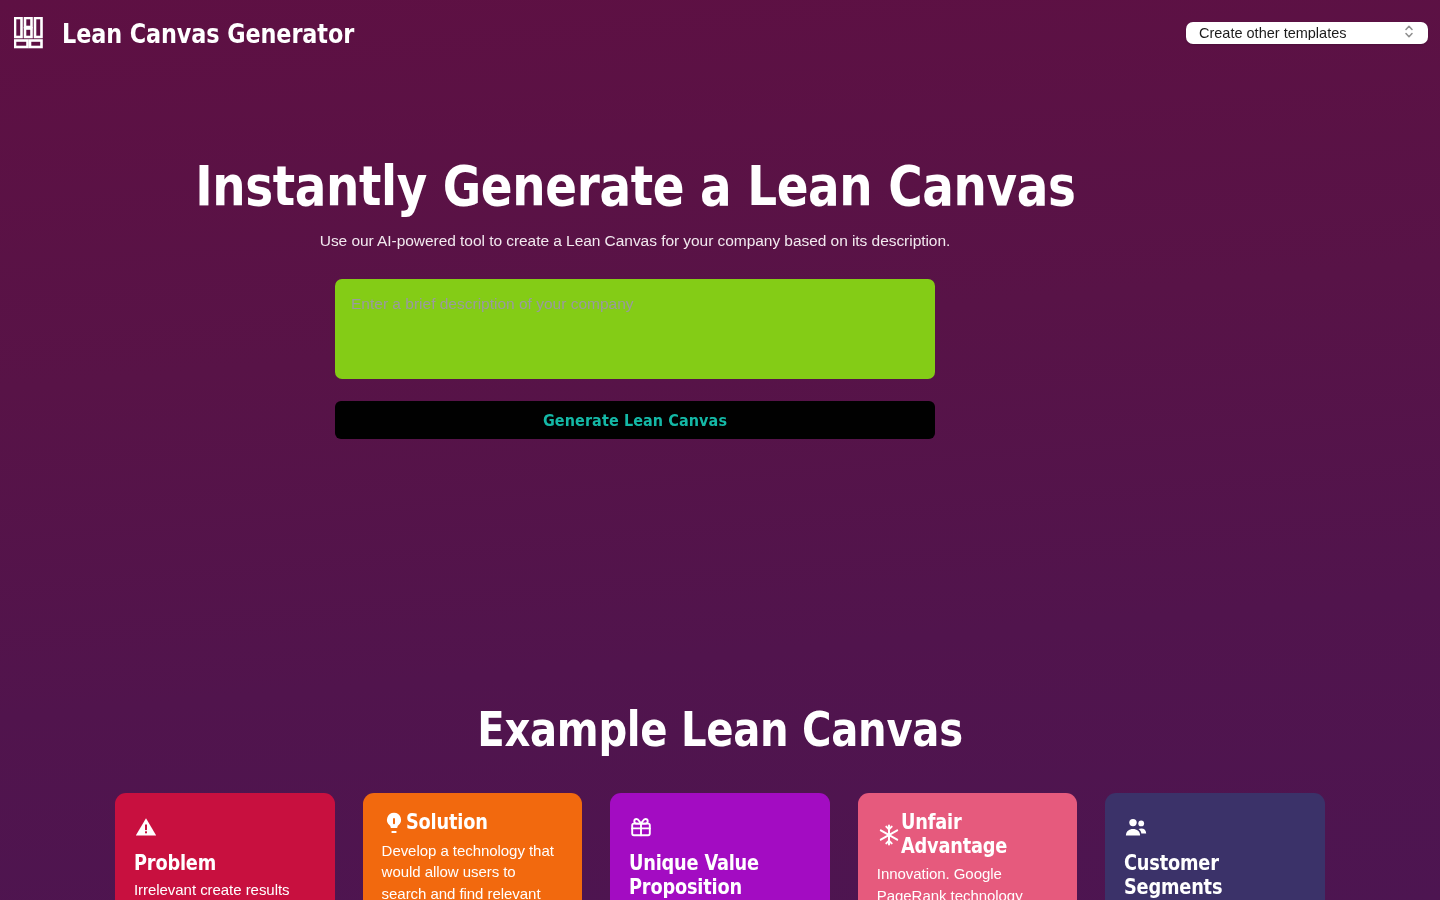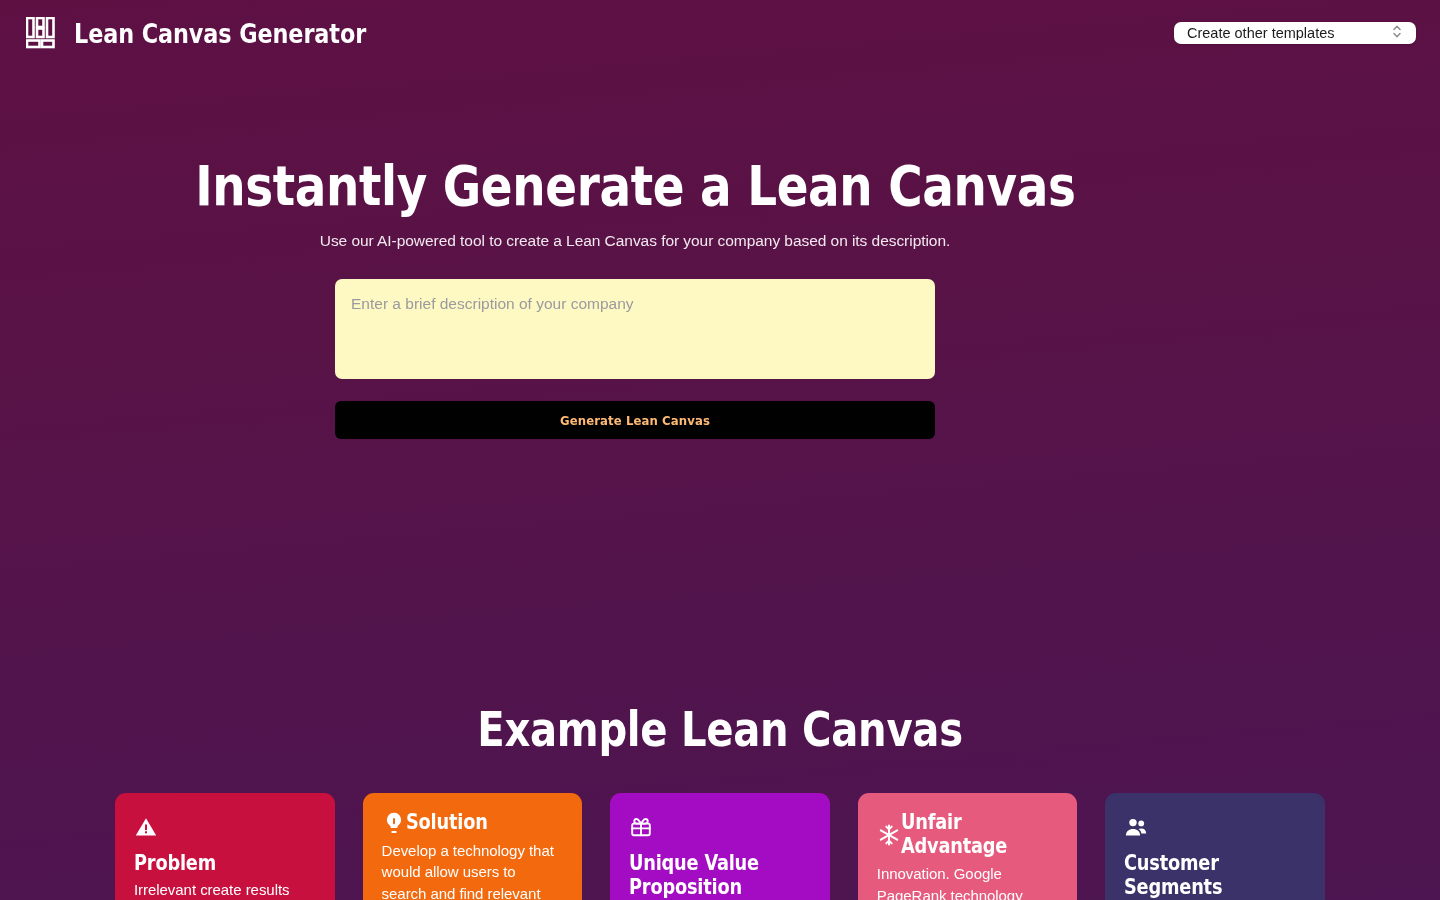--- a/index.html
+++ b/index.html
@@ -8,21 +8,21 @@
     font-family: "Liberation Sans", sans-serif;
     background: linear-gradient(175deg, #5e1043 0%, #581347 38%, #51144d 70%, #4d1551 100%);
     overflow:hidden;
     position:relative;
   }
 
   
   .header {
     position:absolute; top:0; left:0; width:1440px; height:66px;
     display:flex; align-items:center; justify-content:space-between;
-    padding:0 24px;
+    padding:0 12px;
   }
   .brand { display:flex; align-items:center; gap:14px; padding-left:2px; }
   .logo-mark { width:34px; height:32px; display:block; flex:none; }
   .brand-title {
     color:#ffffff;
     font-family:"DejaVu Sans Condensed","Liberation Sans Narrow","Liberation Sans",sans-serif;
     font-size:27px; font-weight:700; letter-spacing:-0.1px;
     transform:scaleX(0.92); transform-origin:left center;
     white-space:nowrap;
   }
@@ -63,39 +63,39 @@
     color:#f2e9ef;
     font-size:15.5px;
     line-height:1.4;
     text-align:center;
     margin-bottom:28px;
     letter-spacing:-0.05px;
   }
   .form-wrap { width:600px; display:flex; flex-direction:column; }
   .desc-input {
     width:600px; height:100px;
-    background:#fef9c3;
+    background:#84cc16;
     border:none; border-radius:7px;
     resize:none;
     padding:15px 16px;
     font-family:"Liberation Sans", sans-serif;
     font-size:15.5px; color:#2b2b2b;
     line-height:1.35;
     outline:none;
     display:block;
   }
   .desc-input::placeholder { color:#9a9a9f; }
   .generate-btn {
     width:600px; height:38px;
     margin-top:22px;
     background:#010101;
     border:none; border-radius:6px;
-    color:#fdba74;
-    font-family:"DejaVu Sans Condensed","Liberation Sans Narrow","Liberation Sans",sans-serif;
-    font-size:13px; font-weight:700;
+    color:#14b8a6;
+    font-family:"DejaVu Sans Condensed","Liberation Sans Narrow","Liberation Sans",sans-serif;
+    font-size:16px; font-weight:700;
     letter-spacing:0.1px;
     cursor:pointer;
     display:flex; align-items:center; justify-content:center;
   }
 
   
   .example-heading {
     position:absolute; top:703px; left:0; width:1440px;
     text-align:center;
     color:#ffffff;

